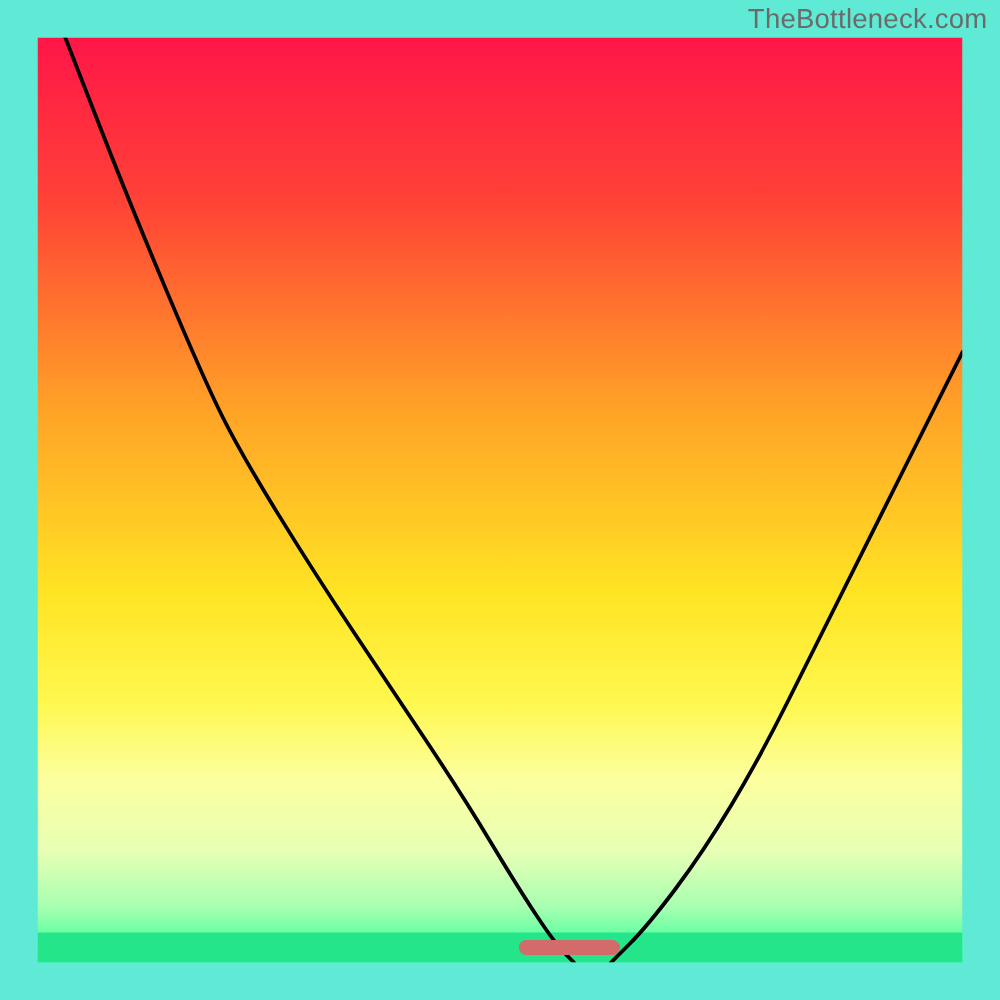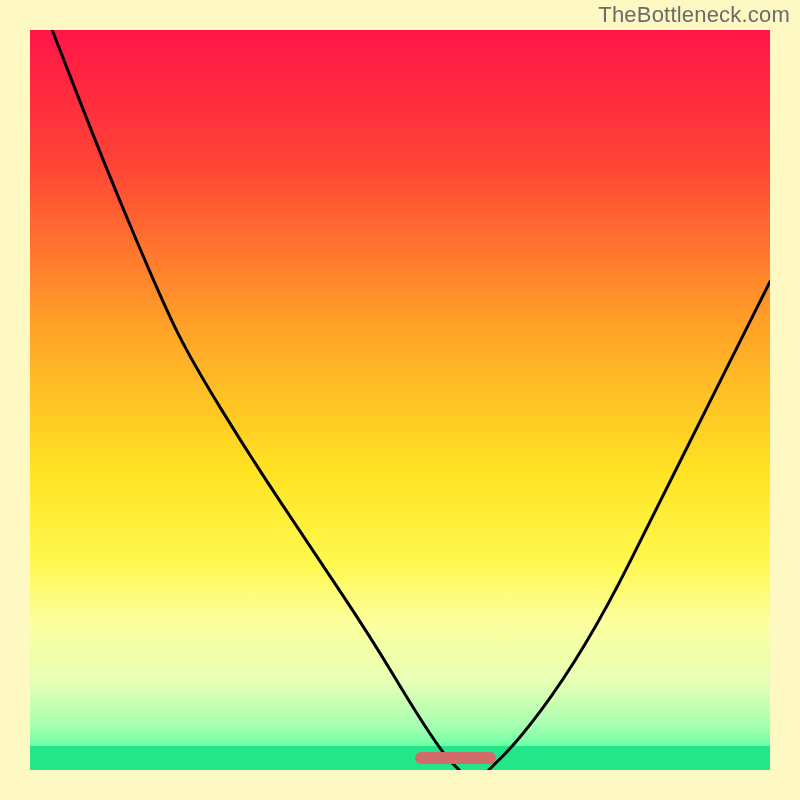--- a/index.html
+++ b/index.html
@@ -8,21 +8,21 @@
     width: 800px;
     height: 800px;
     background: #000;
     overflow: hidden;
     font-family: Arial, Helvetica, sans-serif;
   }
   .outer {
     position: relative;
     width: 800px;
     height: 800px;
-    background: #fef9c3;
+    background: #5eead4;
   }
   .watermark {
     position: absolute;
     top: 2px;
     right: 10px;
     color: #6b6b6b;
     font-size: 22px;
     letter-spacing: 0.2px;
     z-index: 3;
   }

